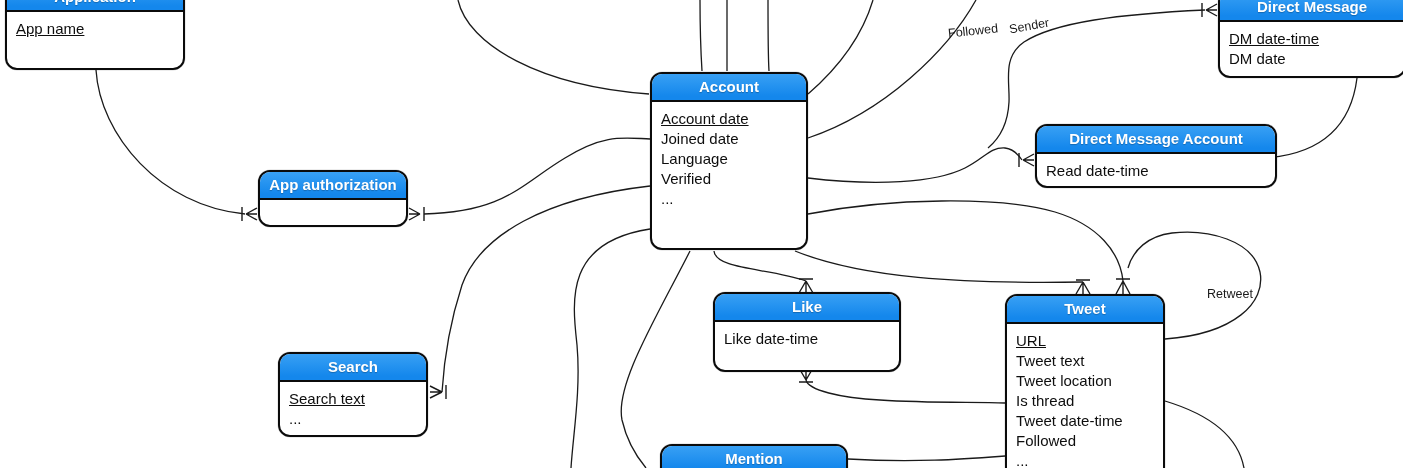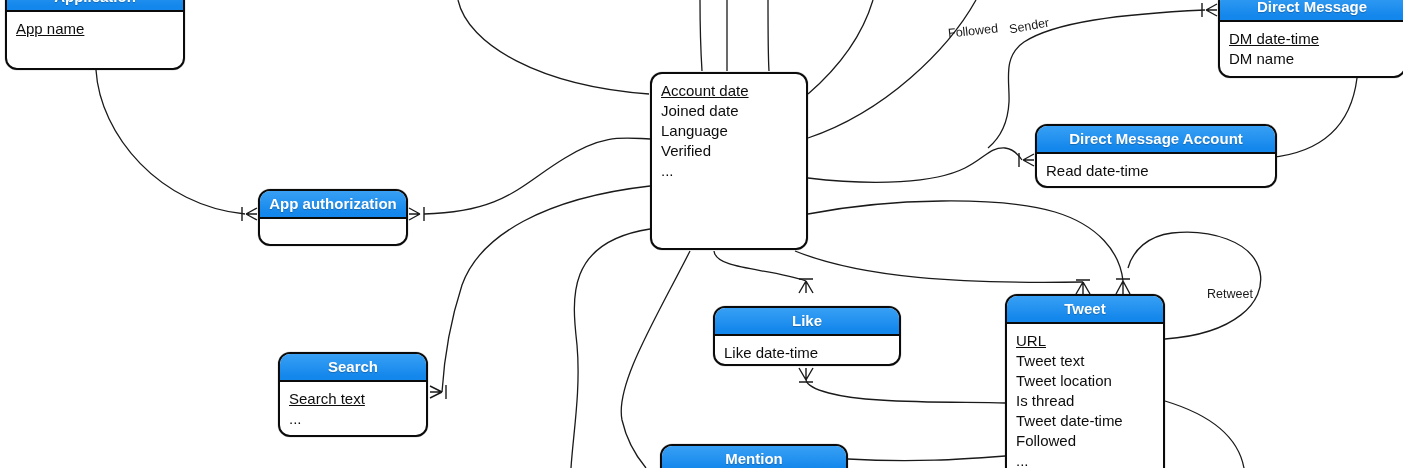--- a/index.html
+++ b/index.html
@@ -109,50 +109,51 @@
   </svg>
 
   <div class="entity" style="left:5px;top:-18px;width:180px;height:88px">
     <div class="entity-title">Application</div>
     <div class="entity-body">
         <div class="attr pk">App name</div>
       </div>
   </div>
 
   <div class="entity" style="left:650px;top:72px;width:158px;height:178px">
+    <div class="entity-title">Account</div>
     <div class="entity-body">
         <div class="attr pk">Account date</div>
         <div class="attr">Joined date</div>
         <div class="attr">Language</div>
         <div class="attr">Verified</div>
         <div class="attr">...</div>
       </div>
   </div>
 
-  <div class="entity" style="left:258px;top:189px;width:150px;height:57px">
+  <div class="entity" style="left:258px;top:170px;width:150px;height:57px">
     <div class="entity-title">App authorization</div>
     <div class="entity-body"></div>
   </div>
 
   <div class="entity" style="left:1218px;top:-10px;width:188px;height:88px">
     <div class="entity-title tall">Direct Message</div>
     <div class="entity-body">
         <div class="attr pk">DM date-time</div>
-        <div class="attr">DM name</div>
+        <div class="attr">DM date</div>
       </div>
   </div>
 
   <div class="entity" style="left:1035px;top:124px;width:242px;height:64px">
     <div class="entity-title">Direct Message Account</div>
     <div class="entity-body">
         <div class="attr">Read date-time</div>
       </div>
   </div>
 
-  <div class="entity" style="left:713px;top:306px;width:188px;height:60px">
+  <div class="entity" style="left:713px;top:292px;width:188px;height:80px">
     <div class="entity-title">Like</div>
     <div class="entity-body">
         <div class="attr">Like date-time</div>
       </div>
   </div>
 
   <div class="entity" style="left:1005px;top:294px;width:160px;height:190px">
     <div class="entity-title">Tweet</div>
     <div class="entity-body">
         <div class="attr pk">URL</div>

